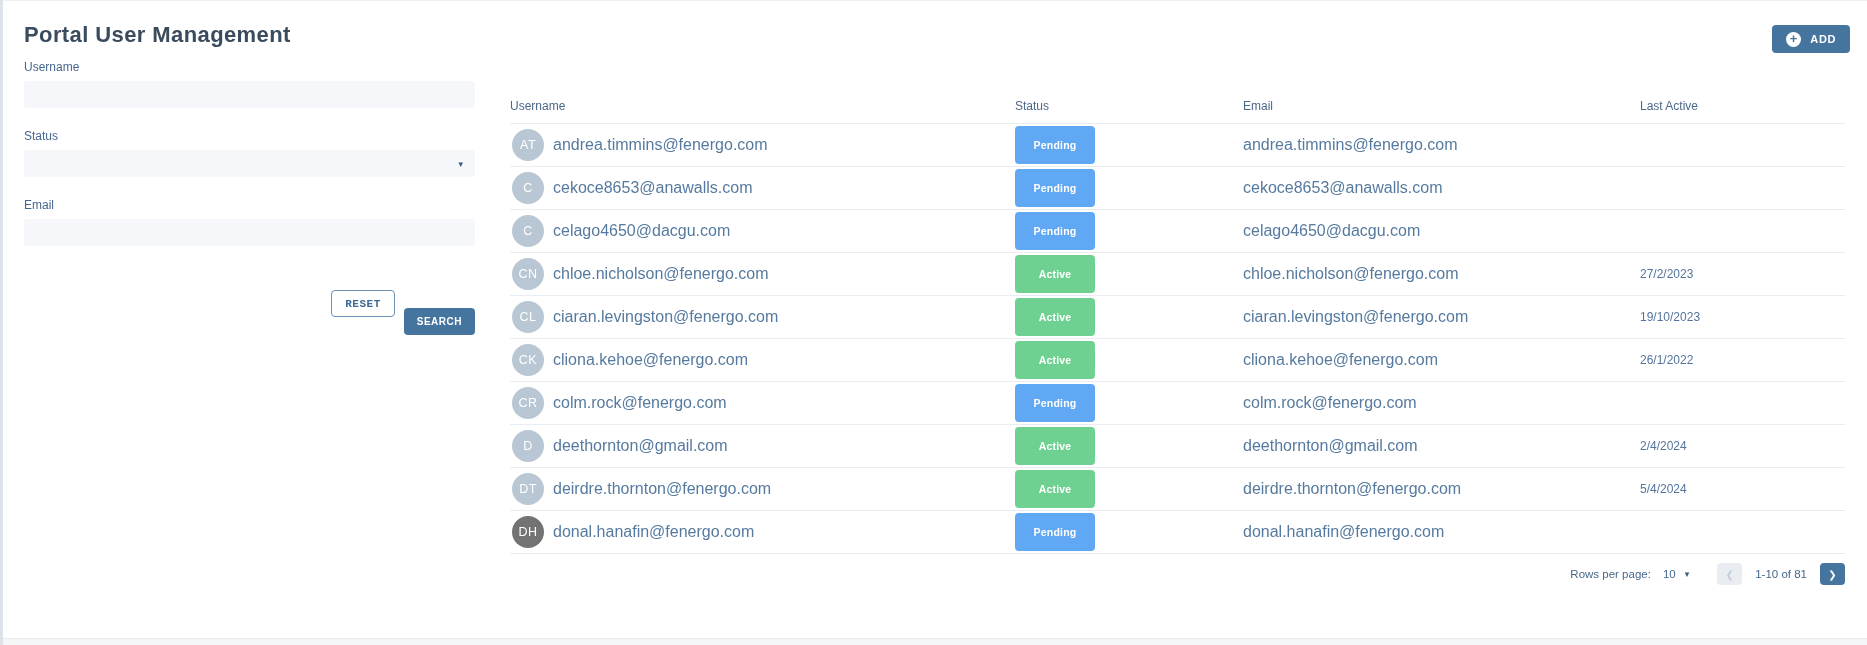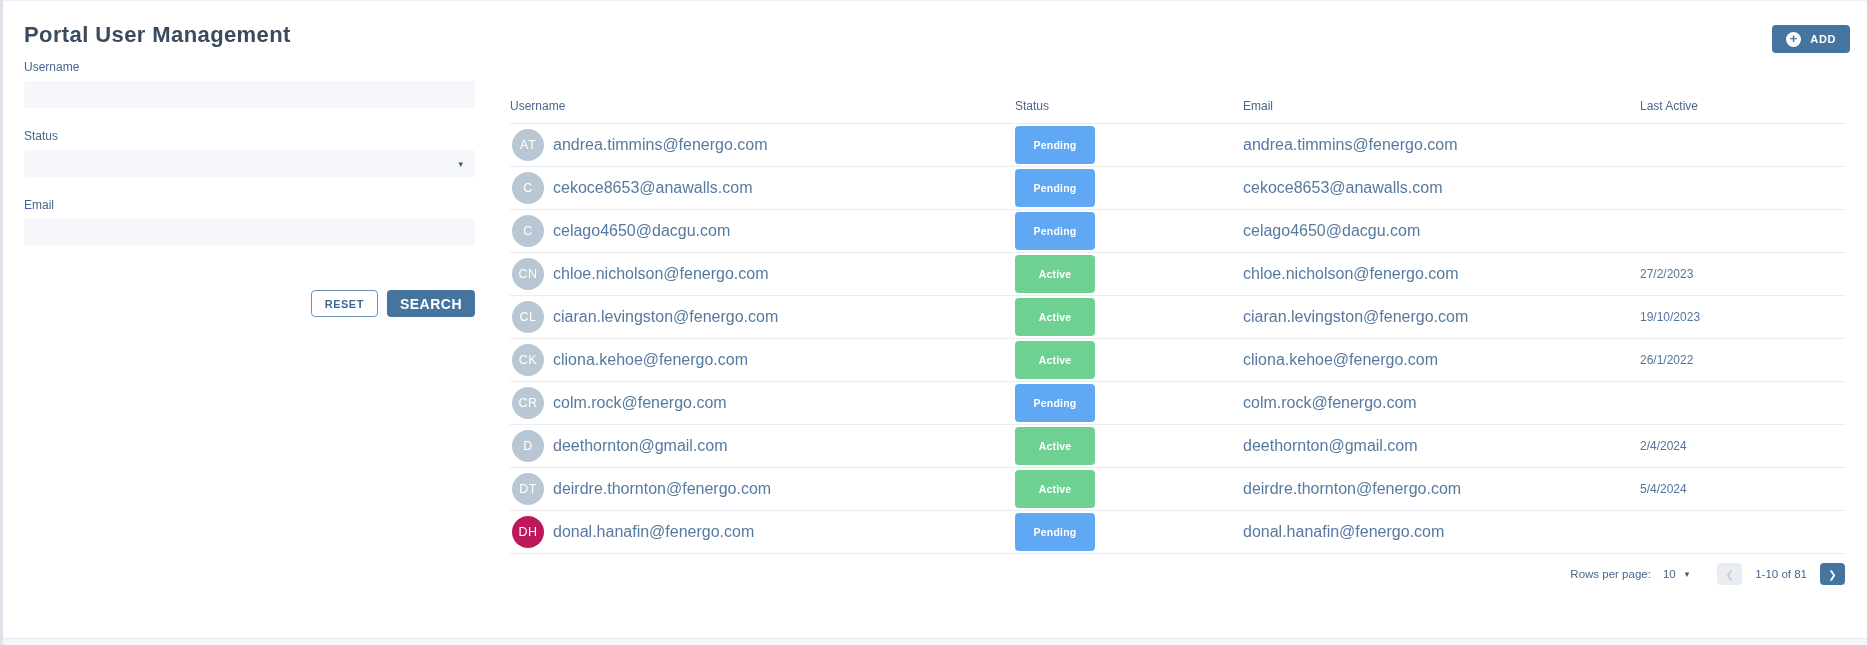--- a/index.html
+++ b/index.html
@@ -24,24 +24,24 @@
   .filters { position:absolute; left:24px; top:60px; width:451px; }
   .f-label { font-size:12px; color:#46678d; margin-bottom:7px; }
   .f-input { width:100%; height:27px; background:#f5f7fa; border:none; border-radius:3px;
              margin-bottom:21px; font-family:inherit; font-size:12px; color:#3b4b5e; padding:0 10px; }
   .f-select-wrap { position:relative; }
   .f-select { display:flex; align-items:center; cursor:pointer; }
   .select-caret { position:absolute; right:12px; top:9px; font-size:9px; color:#3c5a7d; pointer-events:none; }
   .f-buttons { display:flex; justify-content:flex-end; gap:9px; margin-top:23px; }
   .btn-reset { height:27px; padding:0 13px; background:#ffffff; border:1px solid #6d93b5;
                color:#3f6a95; font-size:11px; font-weight:bold; letter-spacing:.5px;
-               border-radius:4px; cursor:pointer; font-family:Liberation Sans, sans-serif; }
+               border-radius:4px; cursor:pointer; font-family:Liberation Mono, monospace; }
   .btn-search{ height:27px; padding:0 13px; background:#45749f; border:none; color:#ffffff;
-               font-size:14px; font-weight:bold; letter-spacing:.5px; border-radius:4px;
-               cursor:pointer; font-family:inherit; }
+               font-size:10px; font-weight:bold; letter-spacing:.5px; border-radius:4px;
+               cursor:pointer; font-family:inherit;margin-top:18px; }
 
   
   .table-area { position:absolute; left:510px; top:88px; width:1335px; }
   .thead, .trow { display:grid; grid-template-columns:505px 228px 397px 1fr; align-items:center; }
   .thead { height:36px; font-size:12px; color:#4c688a; border-bottom:1px solid #e9edf1; }
   .trow  { height:43px; border-bottom:1px solid #e9edf1; background:#ffffff; }
   .cell-user { display:flex; align-items:center; gap:9px; padding-left:2px; }
   .avatar { width:32px; height:32px; border-radius:50%; color:#ffffff; font-size:12.5px;
             letter-spacing:.5px; display:flex; align-items:center; justify-content:center; flex:0 0 32px; }
   .username, .cell-email { font-size:16px; color:#567a9f; }
@@ -204,21 +204,21 @@
     </div>
     <div>
           <span class="badge" style="background: rgb(111, 209, 145);">Active</span>
         </div>
     <div class="cell-email">deirdre.thornton@fenergo.com</div>
     <div class="cell-last">5/4/2024</div>
   </div>
 
   <div class="trow">
     <div class="cell-user">
-      <span class="avatar" style="background: #be185d;">DH</span>
+      <span class="avatar" style="background: #737373;">DH</span>
       <span class="username">donal.hanafin@fenergo.com</span>
     </div>
     <div>
           <span class="badge" style="background: rgb(97, 168, 244);">Pending</span>
         </div>
     <div class="cell-email">donal.hanafin@fenergo.com</div>
     <div class="cell-last"></div>
   </div>
 </div>
 

